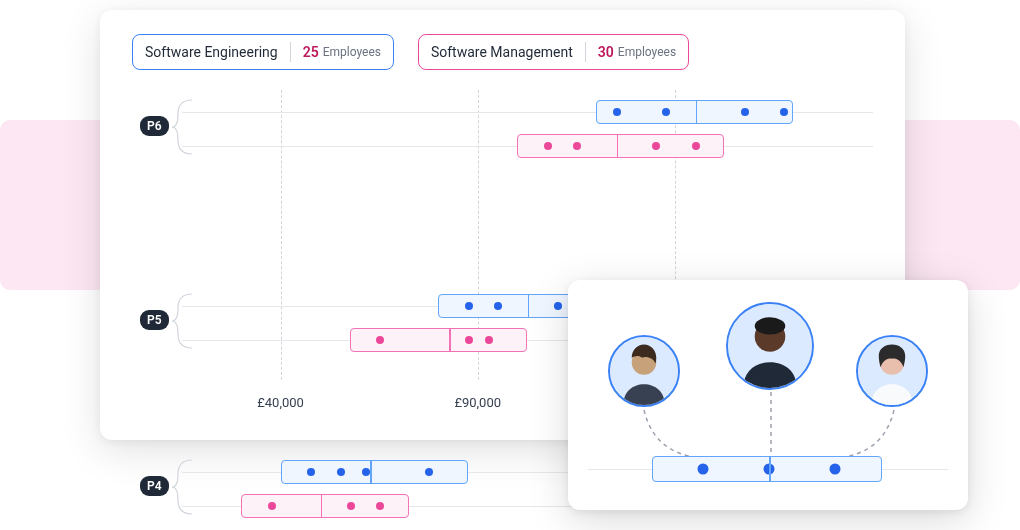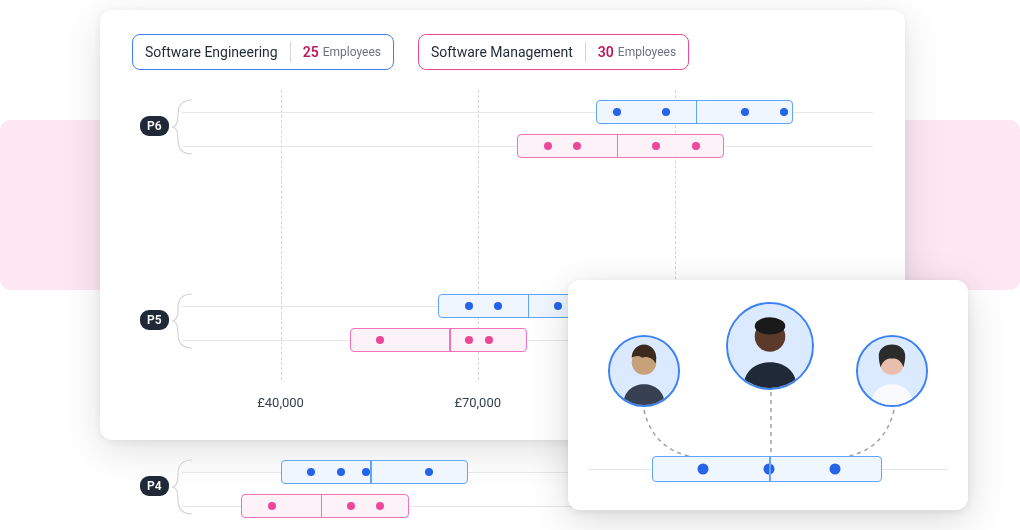--- a/index.html
+++ b/index.html
@@ -306,21 +306,21 @@
               <div class="median" style="left: 78.8571px;"></div>
               <div class="dotbar pink" style="left: 25.5714px;"></div>
               <div class="dotbar pink" style="left: 104.429px;"></div>
               <div class="dotbar pink" style="left: 134px;"></div>
             </div>
           </div>
         </div>
       </div>
     <div id="xlabels">
         <div class="xlabel" style="left: 128.571px;">£40,000</div>
-        <div class="xlabel" style="left: 325.714px;">£70,000</div>
+        <div class="xlabel" style="left: 325.714px;">£90,000</div>
         <div class="xlabel" style="left: 522.857px;">£100,000</div>
       </div>
   </div>
 </div>
 
 <div class="detail-card">
   <div class="avatar" style="left:40px; top:55px;">
     <svg viewBox="0 0 72 72">
         <circle cx="36" cy="36" r="36" fill="#dbeafe"></circle>
         <circle cx="36" cy="27" r="13" fill="#c7a17a"></circle>

